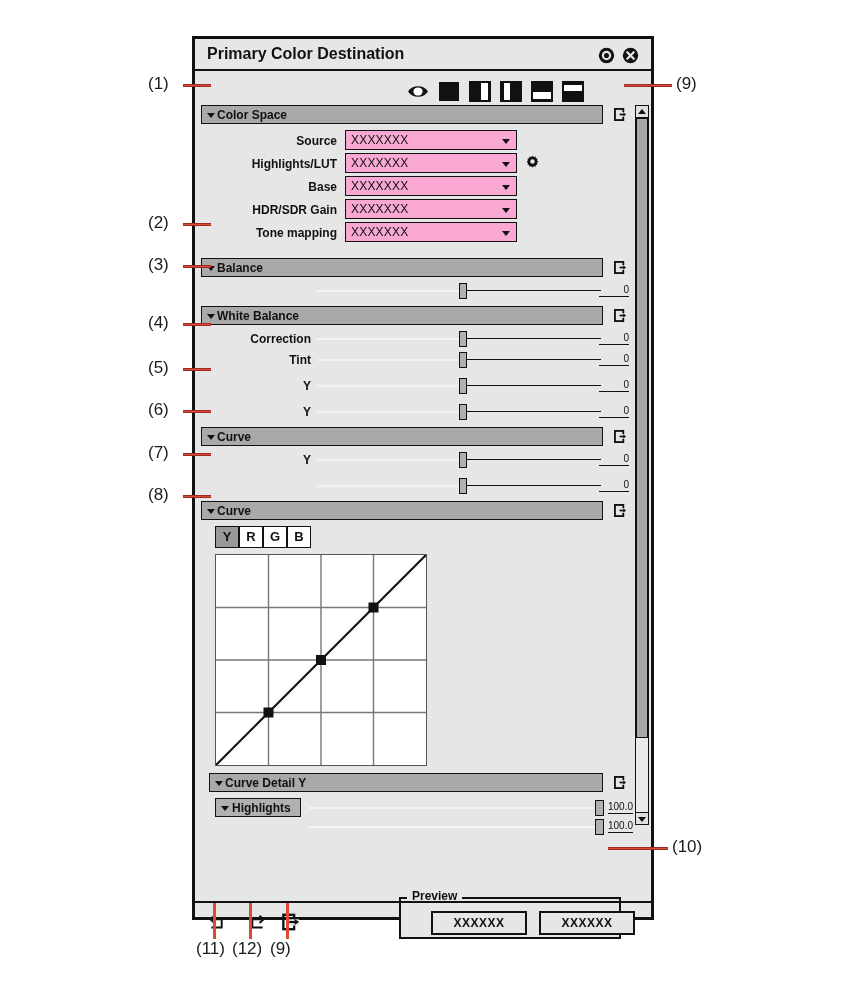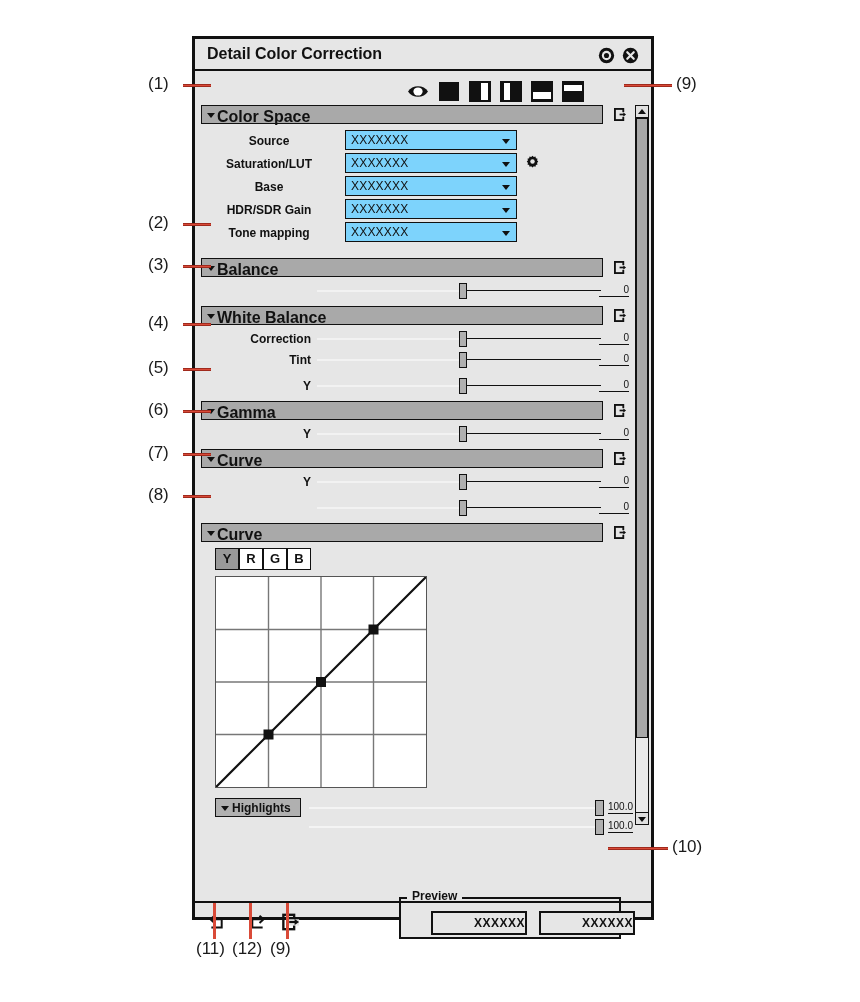--- a/index.html
+++ b/index.html
@@ -73,36 +73,36 @@
   .sect-bar{
     position:absolute;left:0;top:0;width:402px;height:19px;
     background:#a9a9a9;border:1px solid #111;box-sizing:border-box;
   }
   .sect-tri{
     position:absolute;left:5px;top:7px;width:0;height:0;
     border-left:4px solid transparent;border-right:4px solid transparent;
     border-top:5px solid #111;
   }
   .sect-label{
-    position:absolute;left:15px;top:2px;font-size:16px;font-weight:bold;color:#111;
+    position:absolute;left:15px;top:2px;font-size:12px;font-weight:bold;color:#111;
     letter-spacing:0px;
   }
   .reset-ico{
     position:absolute;left:413px;top:3px;width:13px;height:13px;
   }
 
   
   .dd-row{position:relative;height:22px;margin-bottom:1px;}
   .dd-label{
-    position:absolute;left:0;top:4px;width:136px;text-align:center;
+    position:absolute;left:0;top:4px;width:136px;text-align:right;
     font-size:12px;font-weight:bold;color:#111;
   }
   .dd{
     position:absolute;left:144px;top:0;width:172px;height:20px;
-    background:#7dd3fc;border:1px solid #111;box-sizing:border-box;
+    background:#f9a8d4;border:1px solid #111;box-sizing:border-box;
   }
   .dd-val{
     position:absolute;left:5px;top:2px;font-size:12px;color:#111;
     font-family:"Liberation Sans", sans-serif;letter-spacing:0.2px;
   }
   .dd-tri{
     position:absolute;right:6px;top:8px;width:0;height:0;
     border-left:4px solid transparent;border-right:4px solid transparent;
     border-top:5px solid #111;
   }
@@ -173,33 +173,33 @@
 
   
   #footer{
     position:absolute;left:0;bottom:0;width:100%;height:48px;
     border-top:2px solid #111;box-sizing:border-box;
   }
   .foot-ico{position:absolute;top:10px;width:20px;height:18px;}
   .foot-btn{
     position:absolute;top:8px;width:96px;height:24px;
     background:#e6e6e6;border:2px solid #111;box-sizing:border-box;
-    font-size:12px;font-weight:bold;color:#111;text-align:right;line-height:20px;
+    font-size:12px;font-weight:bold;color:#111;text-align:center;line-height:20px;
     letter-spacing:0.5px;
   }
 </style>
 </head>
 <body>
 
 <div id="root">
 
   <div id="panel">
 
     <div id="titlebar">
-      <div id="title">Detail Color Correction</div>
+      <div id="title">Primary Color Destination</div>
       <svg class="tb-icon" id="tb-record" viewBox="0 0 20 20">
         <circle cx="10" cy="10" r="9" fill="#111"></circle>
         <circle cx="10" cy="10" r="5.5" fill="#e6e6e6"></circle>
         <circle cx="10" cy="10" r="3" fill="#111"></circle>
       </svg>
       <svg class="tb-icon" id="tb-close" viewBox="0 0 20 20">
         <circle cx="10" cy="10" r="9" fill="#111"></circle>
         <path d="M6.2 6.2 L13.8 13.8 M13.8 6.2 L6.2 13.8" stroke="#e6e6e6" stroke-width="2.6" stroke-linecap="round"></path>
       </svg>
     </div>
@@ -235,21 +235,21 @@
 
         <div class="dd-row">
           <div class="dd-label">Source</div>
           <div class="dd">
             <div class="dd-val">XXXXXXX</div>
             <div class="dd-tri"></div>
           </div>
         </div>
 
         <div class="dd-row">
-          <div class="dd-label">Saturation/LUT</div>
+          <div class="dd-label">Highlights/LUT</div>
           <div class="dd">
             <div class="dd-val">XXXXXXX</div>
             <div class="dd-tri"></div>
           </div>
           <svg class="gear-ico" viewBox="0 0 16 16">
             <path d="M8 0.8 L9.4 2.1 L11.2 1.6 L11.6 3.4 L13.4 3.9 L12.8 5.6 L14.1 7 L12.8 8.4 L13.4 10.1 L11.6 10.6 L11.2 12.4 L9.4 11.9 L8 13.2 L6.6 11.9 L4.8 12.4 L4.4 10.6 L2.6 10.1 L3.2 8.4 L1.9 7 L3.2 5.6 L2.6 3.9 L4.4 3.4 L4.8 1.6 L6.6 2.1 Z" fill="#111"></path>
             <circle cx="8" cy="7" r="2.4" fill="#e6e6e6"></circle>
           </svg>
         </div>
 
@@ -332,32 +332,20 @@
         <div class="sl-row">
           <div class="sl-label">Y</div>
           <div class="sl-track sl-left" style="left:116px;width:146px;"></div>
           <div class="sl-track sl-right" style="left:262px;width:138px;"></div>
           <div class="sl-thumb" style="left:258px;"></div>
           <div class="sl-val" style="left:398px;">0</div>
         </div>
 
         <div style="height:5px;"></div>
 
-        <div class="sect">
-          <div class="sect-bar">
-            <div class="sect-tri"></div>
-            <div class="sect-label">Gamma</div>
-          </div>
-          <svg class="reset-ico" viewBox="0 0 14 14">
-            <rect x="1" y="1" width="9" height="12" fill="none" stroke="#111" stroke-width="2"></rect>
-            <rect x="5" y="4.5" width="8" height="5" fill="#e6e6e6"></rect>
-            <path d="M6 7 L11.5 7" stroke="#111" stroke-width="1.8"></path>
-            <path d="M10 4.8 L13 7 L10 9.2 Z" fill="#111"></path>
-          </svg>
-        </div>
         <div class="sl-row">
           <div class="sl-label">Y</div>
           <div class="sl-track sl-left" style="left:116px;width:146px;"></div>
           <div class="sl-track sl-right" style="left:262px;width:138px;"></div>
           <div class="sl-thumb" style="left:258px;"></div>
           <div class="sl-val" style="left:398px;">0</div>
         </div>
 
         <div style="height:5px;"></div>
 
@@ -422,20 +410,32 @@
               <line x1="0" y1="52.5" x2="210" y2="52.5" stroke="#777" stroke-width="1.4"></line>
               <polyline points="0,210 52.5,157.5 105,105 157.5,52.5 210,0" fill="none" stroke="#111" stroke-width="2.2"></polyline>
               <rect x="47.5" y="152.5" width="10" height="10" fill="#111"></rect>
               <rect x="100" y="100" width="10" height="10" fill="#111"></rect>
               <rect x="152.5" y="47.5" width="10" height="10" fill="#111"></rect>
             </svg>
         </div>
 
         <div style="height:7px;"></div>
 
+        <div class="sect">
+          <div class="sect-bar" style="left:8px;width:394px;">
+            <div class="sect-tri"></div>
+            <div class="sect-label">Curve Detail Y</div>
+          </div>
+          <svg class="reset-ico" viewBox="0 0 14 14">
+            <rect x="1" y="1" width="9" height="12" fill="none" stroke="#111" stroke-width="2"></rect>
+            <rect x="5" y="4.5" width="8" height="5" fill="#e6e6e6"></rect>
+            <path d="M6 7 L11.5 7" stroke="#111" stroke-width="1.8"></path>
+            <path d="M10 4.8 L13 7 L10 9.2 Z" fill="#111"></path>
+          </svg>
+        </div>
 
         <div style="height:3px;"></div>
 
         <div class="hl-row">
           <div class="hl-btn">
             <div class="hl-tri"></div>
             <div class="hl-label">Highlights</div>
           </div>
           <div class="hl-track"></div>
           <div class="hl-thumb"></div>

